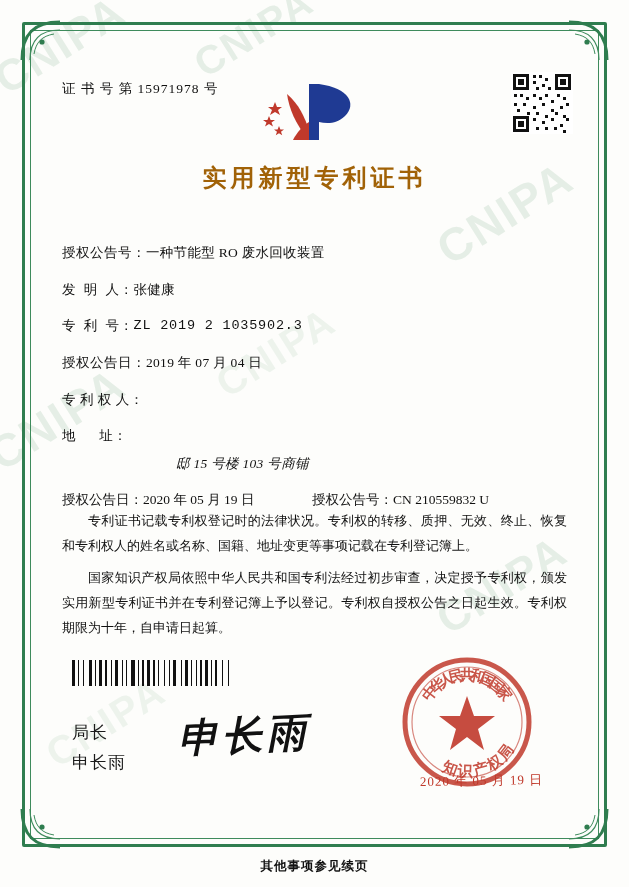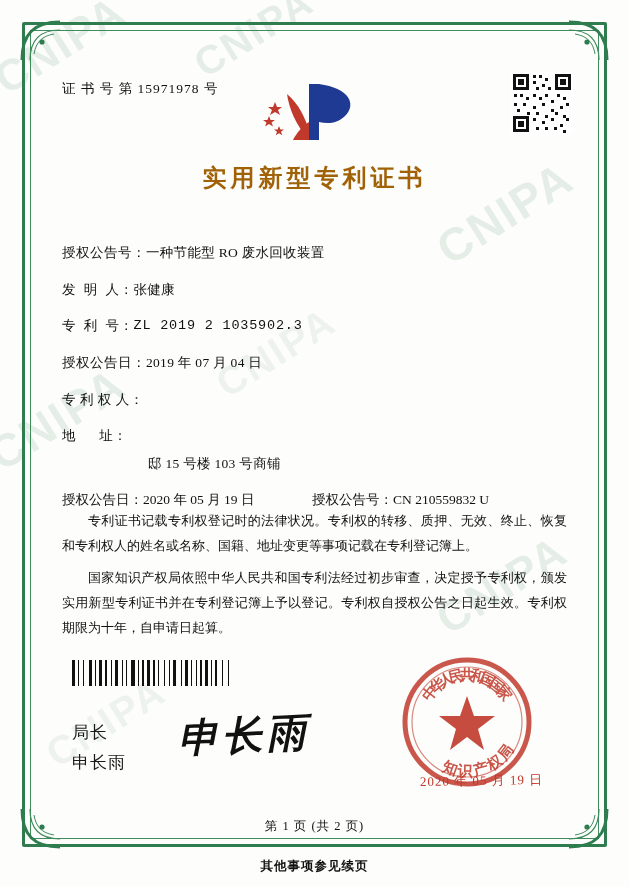--- a/index.html
+++ b/index.html
@@ -134,24 +134,25 @@
   }
   .fvalue {
     flex: 1 1 auto;
     letter-spacing: 0.3px;
   }
   .fvalue.mono {
     font-family: Liberation Mono, monospace;
     letter-spacing: 0.8px;
   }
   .addr-second {
-    margin-left: 86px;
+    margin-left: 114px;
     margin-top: -9px;
     margin-bottom: 11px;
     letter-spacing: 0.3px;
+    font-style: italic;
   }
   .grant-row {
     display: flex;
     margin-bottom: 11px;
   }
   .grant-row .g1 { flex: 0 0 250px; }
   .grant-row .g2 { flex: 1 1 auto; }
 
   
   .paras {
@@ -502,16 +503,15 @@
         <text x="70" y="124" text-anchor="middle" transform="rotate(-52 70 70)">局</text>
         <text x="70" y="124" text-anchor="middle" transform="rotate(-34 70 70)">权</text>
         <text x="70" y="124" text-anchor="middle" transform="rotate(-16 70 70)">产</text>
         <text x="70" y="124" text-anchor="middle" transform="rotate(2 70 70)">识</text>
         <text x="70" y="124" text-anchor="middle" transform="rotate(20 70 70)">知</text>
       </g>
     </svg>
   </div>
   <div class="seal-date">2020 年 05 月 19 日</div>
 
-  <div class="page-num">第 1 页 (共 2 页)</div>
   <div class="footnote">其他事项参见续页</div>
 
 </div>
 
 </body></html>

